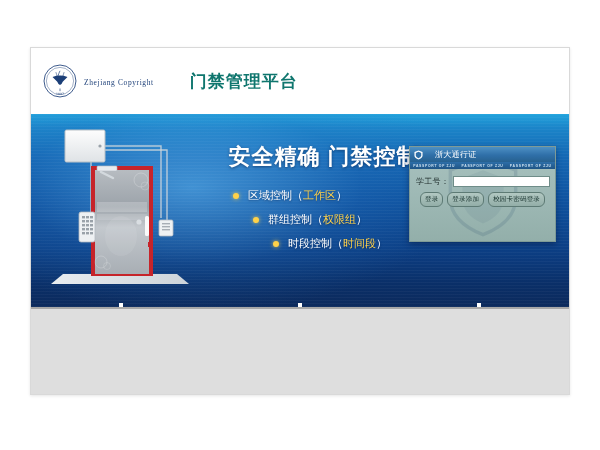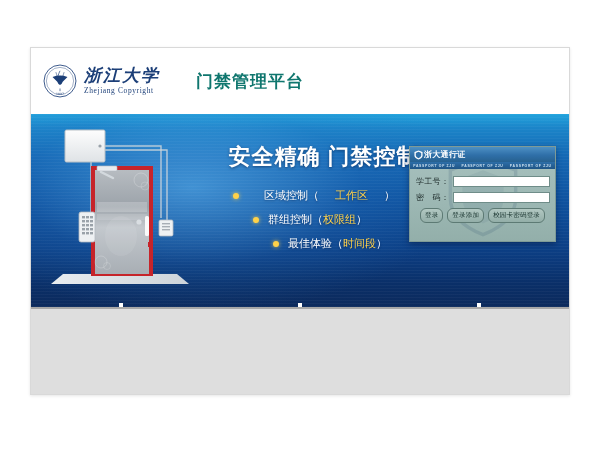--- a/index.html
+++ b/index.html
@@ -122,21 +122,21 @@
   #slogan-list { margin-top: 16px; }
   .slogan-item {
     display: flex;
     align-items: center;
     font-size: 11px;
     color: #ffffff;
     margin-bottom: 9px;
     white-space: nowrap;
     text-shadow: 0 1px 2px rgba(0,20,60,0.5);
   }
-  .slogan-item:nth-child(1) { padding-left: 34px; gap: 16px; }
+  .slogan-item:nth-child(1) { padding-left: 34px; }
   .slogan-item:nth-child(2) { padding-left: 54px; font-family: Liberation Mono, monospace; }
   .slogan-item:nth-child(3) { padding-left: 74px; }
   .slogan-bullet {
     width: 6px; height: 6px;
     border-radius: 50%;
     background: #ffd24a;
     box-shadow: 0 0 4px rgba(255,210,74,0.85);
     margin-right: 9px;
     flex: 0 0 6px;
   }
@@ -163,23 +163,23 @@
   #login-title-bar {
     position: relative;
     height: 15px;
     background: linear-gradient(180deg, #4d90c4 0%, #2f6fa8 55%, #27618f 100%);
     display: flex;
     align-items: center;
     padding-left: 4px;
   }
   #login-shield-icon { width: 9px; height: 10px; flex: 0 0 9px; }
   #login-title-text {
-    margin-left: 1px;
+    margin-left: 12px;
     font-size: 8px;
-    font-weight: bold;
+    font-weight: normal;
     color: #ffffff;
     white-space: nowrap;
     letter-spacing: 0.3px;
   }
   #login-strip {
     position: relative;
     height: 7px;
     background: linear-gradient(180deg, #2d6ea8 0%, #1f5586 100%);
     display: flex;
     align-items: center;
@@ -305,21 +305,20 @@
           <circle cx="50" cy="50" r="47" fill="none" stroke="#1c3f78" stroke-width="2.5"></circle>
           <circle cx="50" cy="50" r="40" fill="none" stroke="#1c3f78" stroke-width="1.2"></circle>
           <path d="M28 38 Q50 30 72 38 L58 52 Q50 72 42 52 Z" fill="#1c3f78"></path>
           <path d="M50 20 Q46 28 44 36" stroke="#1c3f78" stroke-width="2" fill="none"></path>
           <path d="M38 24 Q40 31 42 37" stroke="#1c3f78" stroke-width="1.6" fill="none"></path>
           <path d="M62 24 Q60 31 58 37" stroke="#1c3f78" stroke-width="1.6" fill="none"></path>
           <path d="M50 72 L50 80" stroke="#1c3f78" stroke-width="2"></path>
           <text x="50" y="92" font-size="9" fill="#1c3f78" text-anchor="middle" font-family="DejaVu Sans, sans-serif">1897</text>
         </svg>
         <div id="logo-wordmark">
-          <span id="logo-cn">浙江大学</span>
           <span id="logo-en">Zhejiang Copyright</span>
         </div>
       </div>
 
       <div id="platform-title">门禁管理平台</div>
     </div>
 
     <div id="banner">
       <div id="banner-texture"></div>
 
@@ -404,21 +403,21 @@
             <span>）</span>
           </div>
           <div class="slogan-item">
             <span class="slogan-bullet"></span>
             <span>群组控制（</span>
             <span class="slogan-hl">权限组</span>
             <span>）</span>
           </div>
           <div class="slogan-item">
             <span class="slogan-bullet"></span>
-            <span>最佳体验（</span>
+            <span>时段控制（</span>
             <span class="slogan-hl">时间段</span>
             <span>）</span>
           </div>
         </div>
       </div>
 
       <div id="login-panel">
 
         <svg id="login-watermark" viewBox="0 0 100 100">
           <path d="M50 6 L88 20 L88 52 Q88 80 50 95 Q12 80 12 52 L12 20 Z" fill="none" stroke="#2b4f6e" stroke-width="4"></path>
@@ -437,24 +436,20 @@
           <span class="strip-word">PASSPORT OF ZJU</span>
           <span class="strip-word">PASSPORT OF ZJU</span>
           <span class="strip-word">PASSPORT OF ZJU</span>
         </div>
 
         <div id="login-form">
           <div class="form-row">
             <span class="form-label">学工号：</span>
             <input class="form-input" type="text" value="" style="">
           </div>
-          <div class="form-row">
-            <span class="form-label">密　码：</span>
-            <input class="form-input" type="password" value="" style="">
-          </div>
         </div>
 
         <div id="login-buttons">
           <button class="login-btn">登录</button>
           <button class="login-btn">登录添加</button>
           <button class="login-btn">校园卡密码登录</button>
         </div>
       </div>
 
       <div id="carousel-ticks">

